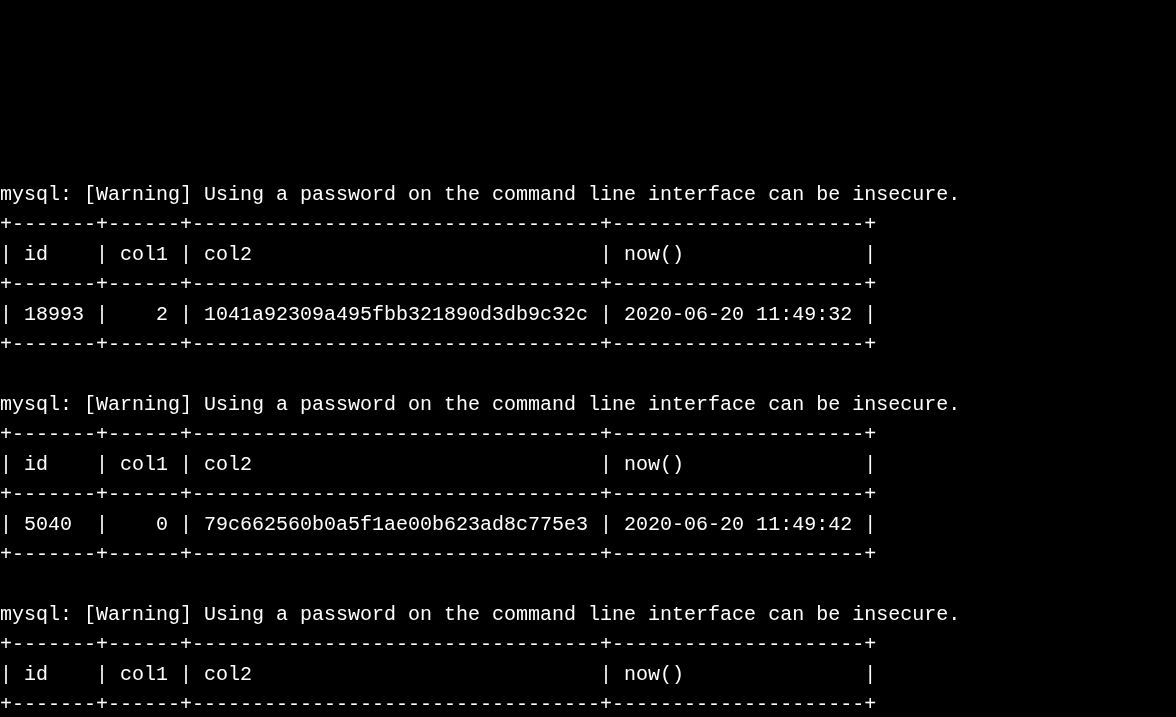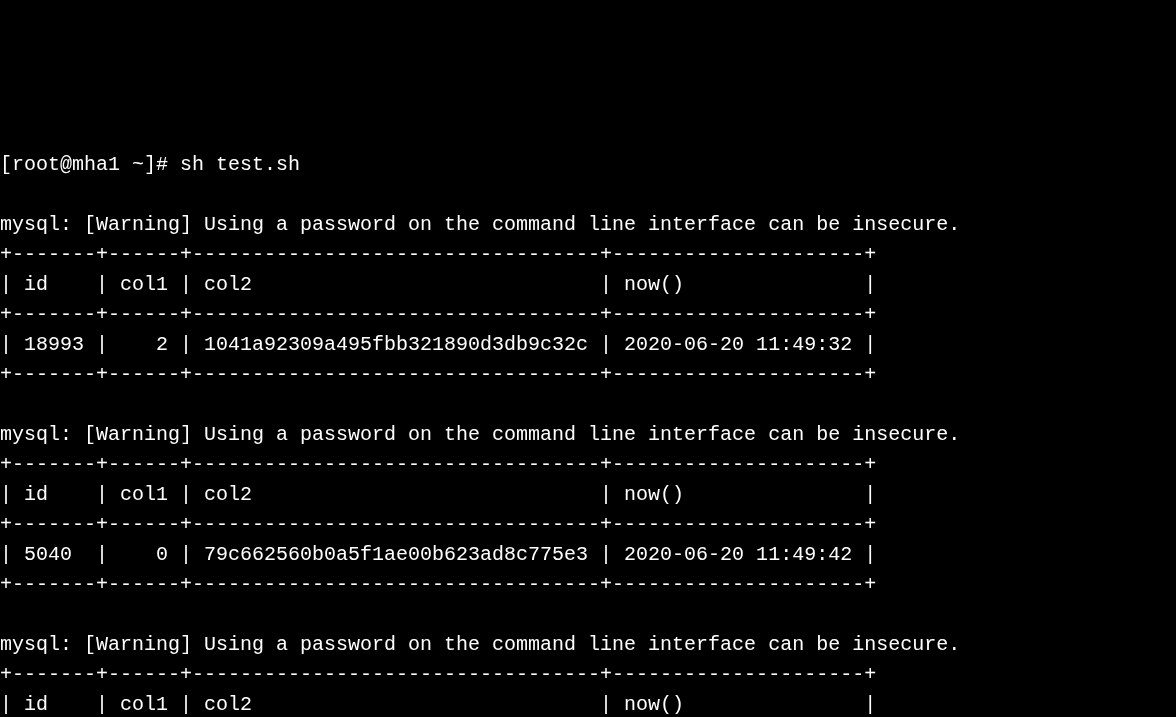--- a/index.html
+++ b/index.html
@@ -17,21 +17,20 @@
   }
   .terminal {
     padding: 0;
   }
 </style>
 </head>
 <body>
 
 
 <div class="terminal">
-<span>[root@mha1 ~]# sh test.sh</span>
 <span>
 mysql: [Warning] Using a password on the command line interface can be insecure.
 +-------+------+----------------------------------+---------------------+
 | id    | col1 | col2                             | now()               |
 +-------+------+----------------------------------+---------------------+
 | 18993 |    2 | 1041a92309a495fbb321890d3db9c32c | 2020-06-20 11:49:32 |
 +-------+------+----------------------------------+---------------------+</span>
 <span>
 mysql: [Warning] Using a password on the command line interface can be insecure.
 +-------+------+----------------------------------+---------------------+

